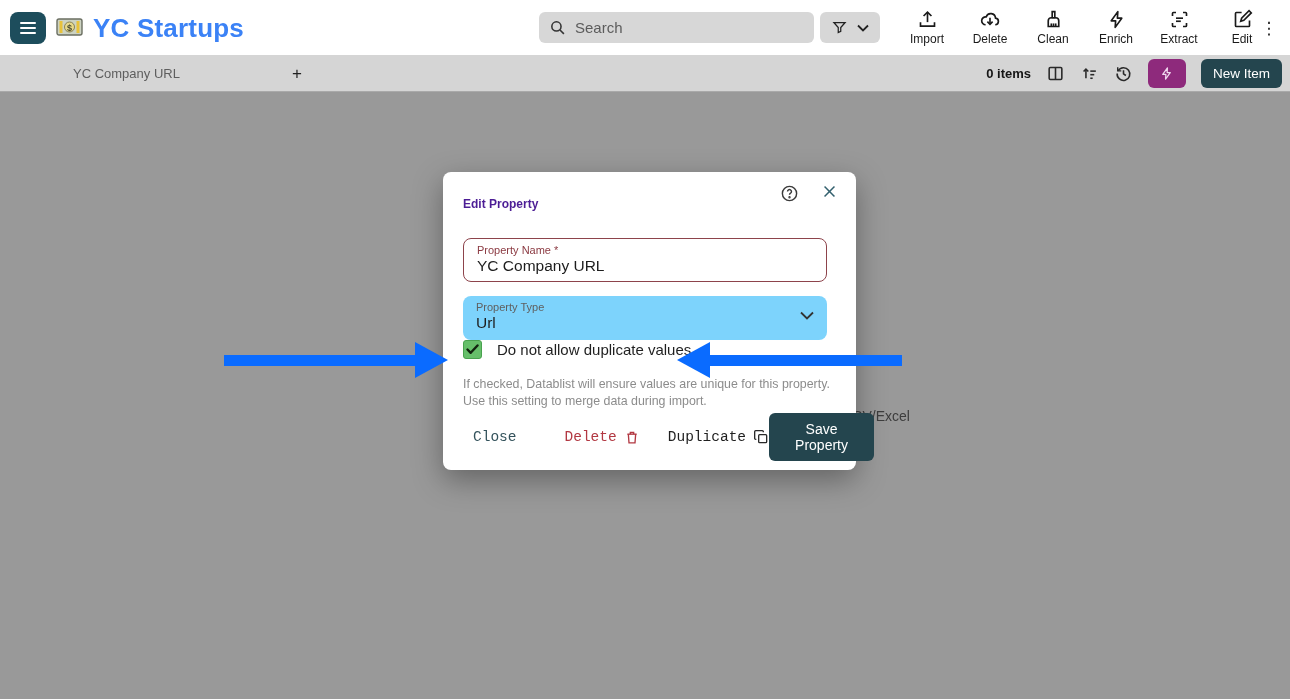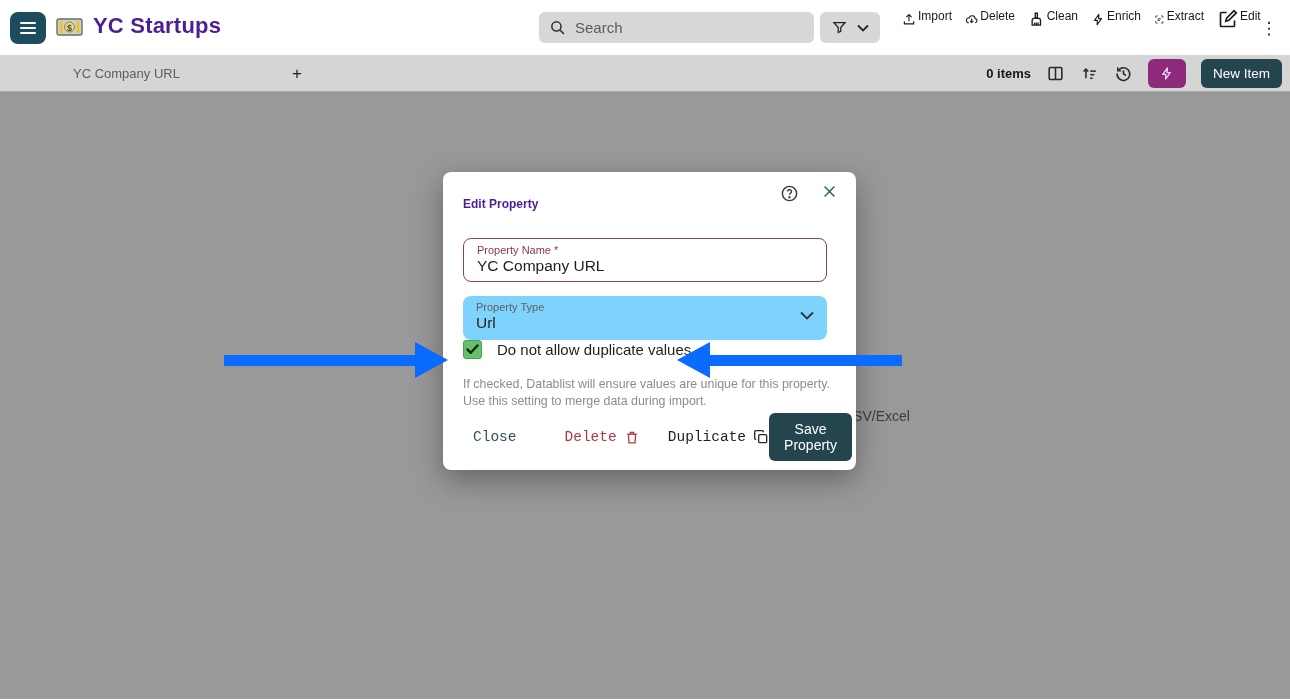--- a/index.html
+++ b/index.html
@@ -7,37 +7,37 @@
   body { font-family: "Liberation Sans", sans-serif; background: #fff; }
   #app { position: relative; width: 1290px; height: 700px; background: #fff; }
 
   
   .header { position: relative; height: 55px; background: #fff; }
   .menu-btn { position: absolute; left: 10px; top: 12px; width: 36px; height: 32px;
     background: #1d4d5c; border: none; border-radius: 8px; cursor: pointer;
     display: flex; flex-direction: column; align-items: center; justify-content: center; gap: 3px; }
   .menu-btn span { display: block; width: 16px; height: 2px; background: #fff; border-radius: 1px; }
   .app-emoji { position: absolute; left: 56px; top: 15px; width: 27px; height: 24px; }
-  .app-title { position: absolute; left: 93px; top: 13px; font-size: 22px; font-weight: 700;
-    color: #4c1d95; letter-spacing: 0.2px; text-align: center; }
+  .app-title { position: absolute; left: 93px; top: 13px; font-size: 26px; font-weight: 700;
+    color: #3b82f6; letter-spacing: 0.2px; text-align: center; }
 
   .search-box { position: absolute; left: 539px; top: 12px; width: 275px; height: 31px;
     background: #d7d7d7; border-radius: 6px; display: flex; align-items: center; padding: 0 10px; }
   .search-box svg { flex: 0 0 auto; margin-right: 9px; }
   .search-box input { border: none; background: transparent; outline: none; font-size: 15px;
     color: #333; width: 100%; font-family: "Liberation Sans", sans-serif; }
   .search-box input::placeholder { color: #5c5c5c; }
 
   .filter-btn { position: absolute; left: 820px; top: 12px; width: 60px; height: 31px;
     background: #d7d7d7; border: none; border-radius: 6px; cursor: pointer;
     display: flex; align-items: center; justify-content: center; gap: 10px; }
 
   .toolbar { position: absolute; left: 902px; top: 7px; display: flex; gap: 13px; }
   .tool-btn { width: 50px; background: none; border: none; cursor: pointer;
-    display: flex; flex-direction: row; gap: 2px; padding: 2px 0; }
+    display: flex; flex-direction: column; align-items: center; gap: 2px; padding: 2px 0; }
   .tool-btn .tool-label { font-size: 12px; color: #1a1a1a; font-family: "Liberation Sans", sans-serif; }
   .kebab-btn { position: absolute; left: 1258px; top: 14px; width: 22px; height: 28px;
     background: none; border: none; cursor: pointer; font-size: 17px; color: #222; line-height: 1; }
 
   
   .tabrow { position: relative; height: 37px; background: #d5d5d5; border-bottom: 1px solid #a9a9a9;
     display: flex; align-items: center; }
   .tab-active { margin-left: 73px; font-size: 13px; color: #5e5e5e; cursor: pointer; }
   .tab-add { margin-left: 112px; background: none; border: none; font-size: 17px; color: #222;
     cursor: pointer; line-height: 1; }
@@ -86,21 +86,21 @@
     line-height: 1.38; color: #8c8c8c; }
 
   .modal-footer { position: absolute; left: 20px; top: 248px; width: 373px; height: 34px;
     display: flex; align-items: center; }
   .btn-text { background: none; border: none; cursor: pointer; font-size: 14.5px;
     font-family: Liberation Mono, monospace; display: flex; align-items: center; gap: 7px; }
   .btn-close { color: #33525b; margin-left: 10px; }
   .btn-delete { color: #b23842; margin-left: 48px; }
   .btn-duplicate { color: #1f1f1f; margin-left: 28px; }
   .btn-save { margin-left: auto; background: #24454e; color: #fff; border: none; border-radius: 6px;
-    padding: 8px 15px; font-size: 14px; cursor: pointer; font-family: "Liberation Sans", sans-serif; }
+    padding: 8px 26px; font-size: 14px; cursor: pointer; font-family: "Liberation Sans", sans-serif; }
 
   
   .arrow { position: absolute; z-index: 30; }
   .arrow .shaft { position: absolute; height: 11px; background: #0a6bff; }
   .arrow .head-right { position: absolute; width: 0; height: 0;
     border-top: 18px solid transparent; border-bottom: 18px solid transparent;
     border-left: 33px solid #0a6bff; }
   .arrow .head-left { position: absolute; width: 0; height: 0;
     border-top: 18px solid transparent; border-bottom: 18px solid transparent;
     border-right: 33px solid #0a6bff; }

